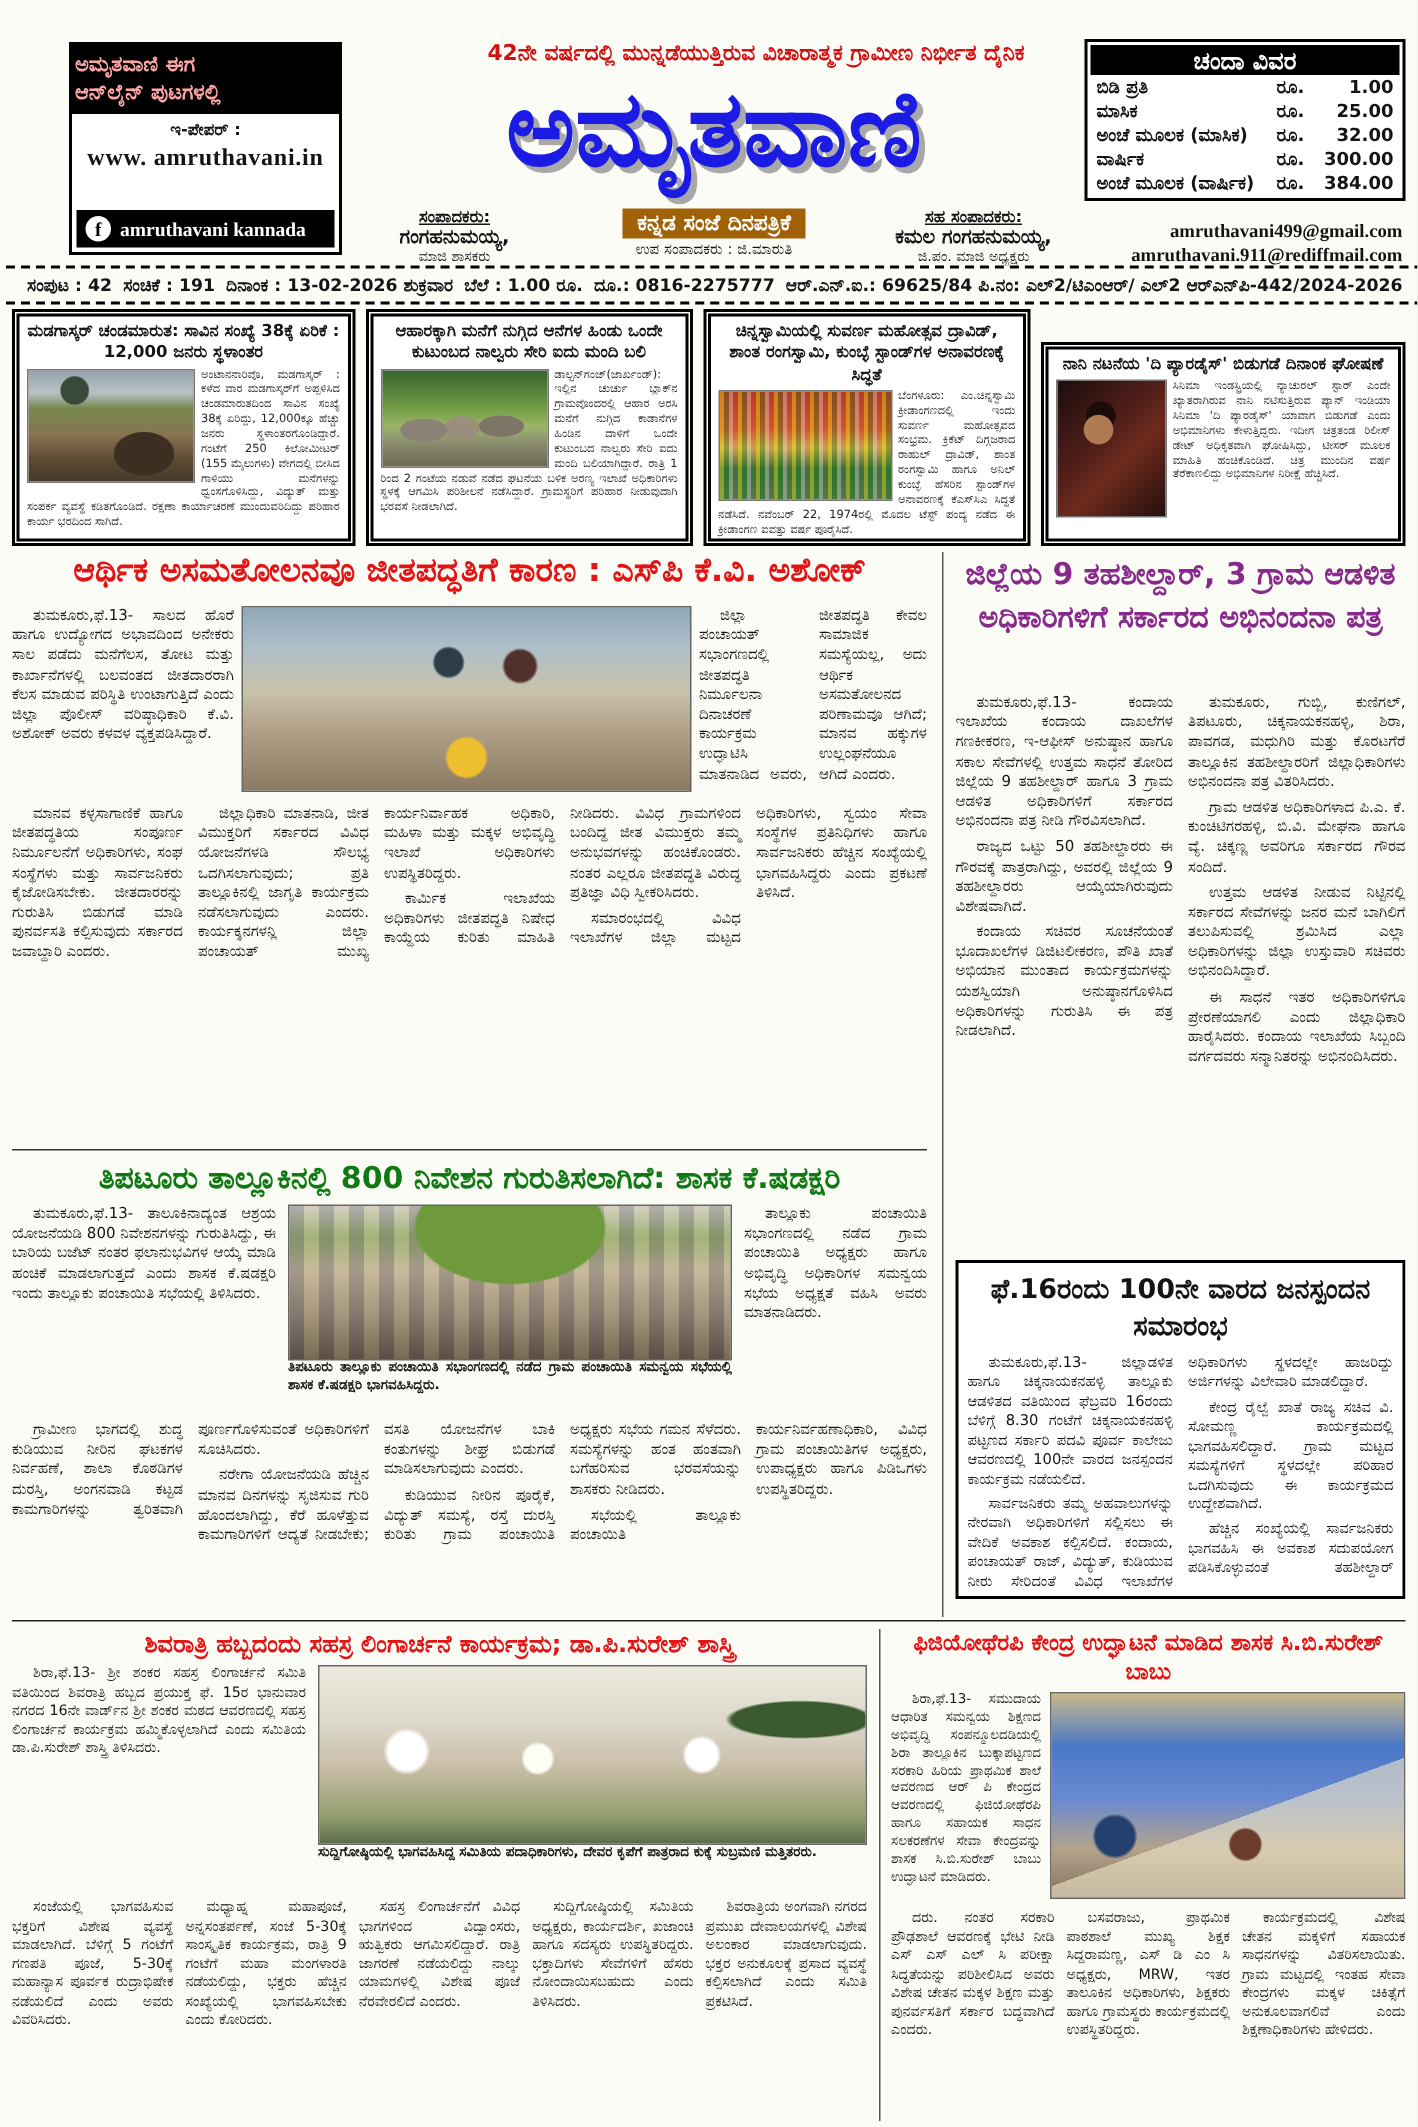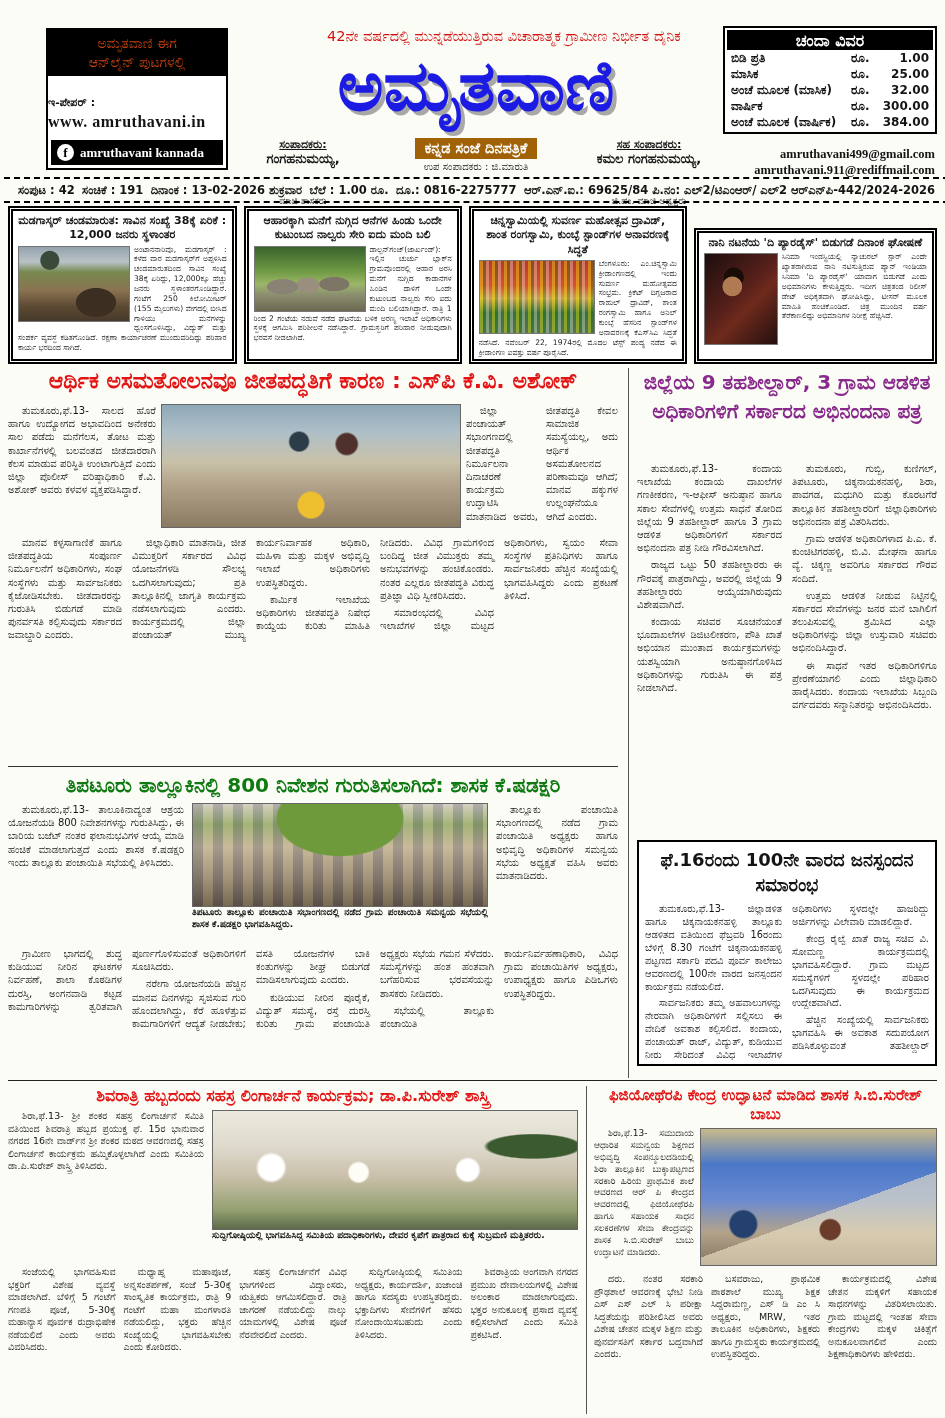--- a/index.html
+++ b/index.html
@@ -5,41 +5,41 @@
   * { box-sizing: border-box; margin: 0; padding: 0; }
   html,body { background:#e8e8e8; }
   .page {
     position: relative; width: 945px; height: 1418px; margin: 0 auto;
     background: #fcfcf7; color:#141414; overflow: hidden;
     font-family: "DejaVu Sans", sans-serif;
   }
   
   .left-box { position:absolute; left:46px; top:28px; width:182px; height:142px;
     border:2px solid #000; background:#fff; display:flex; flex-direction:column; }
-  .lb-black { background:#000; color:#c2410c; text-align:center; font-weight:normal;
+  .lb-black { background:#000; color:#fca5a5; text-align:left; font-weight:bold;
     font-size:14px; line-height:1.35; padding:4px 2px; }
-  .lb-mid { flex:1; text-align:left; padding-top:20px; }
+  .lb-mid { flex:1; text-align:center; padding-top:4px; }
   .lb-epaper { font-size:11px; font-weight:bold; }
   .lb-url { font-family:"Liberation Serif", serif; font-weight:bold; font-size:16px; margin-top:4px; letter-spacing:.5px; }
   .lb-fb { background:#000; color:#fff; display:flex; align-items:center; gap:6px;
     padding:4px 6px; margin:0 3px 3px; font-weight:bold; font-size:13px;
     font-family:"Liberation Serif", serif; }
   .fb-circle { width:17px; height:17px; border-radius:50%; background:#fff; color:#000;
     font-family:"Liberation Serif", serif; font-weight:bold; text-align:center; line-height:17px; font-size:13px; flex:0 0 auto; }
   .tagline { position:absolute; left:228px; top:28px; width:552px; text-align:center;
-    color:#d21212; font-weight:normal; font-size:14.5px; }
+    color:#d21212; font-weight:bold; font-size:14.5px; }
   .paper-title { position:absolute; left:228px; top:46px; width:496px; height:92px;
     text-align:center; font-size:70px; font-weight:900; color:#1b1be4;
     line-height:1.15; text-shadow:4px 4px 0 #a8a8a8; white-space:nowrap; overflow:hidden; }
   .editors { position:absolute; left:228px; top:138px; width:496px; height:40px;
     display:flex; justify-content:space-between; align-items:flex-start; }
   .ed-block { text-align:center; overflow:hidden; }
   .ed-label { font-size:11px; font-weight:bold; text-decoration:underline; }
   .ed-name { font-size:13px; font-weight:bold; }
-  .ed-note { font-size:9.5px;margin-top:28px; }
+  .ed-note { font-size:9.5px; }
   .paper-type-box { background:#a16207; color:#fff; font-weight:bold; font-size:14.5px;
     padding:2px 10px; display:inline-block; }
   .sub-ed { font-size:10px; margin-top:2px;text-align:center; }
   .sub-box { position:absolute; left:723px; top:26px; width:214px; border:2px solid #000; background:#fff; padding:2px; }
   .sub-title { background:#000; color:#fff; text-align:center; font-weight:bold; font-size:16px; padding:1px 0 0; }
   .sub-row { display:flex; font-size:12px; font-weight:bold; padding:1px 4px; }
   .sub-label { flex:1; }
   .sub-cur { width:28px; }
   .sub-val { width:50px; text-align:right; }
   .emails { position:absolute; right:10px; top:146px; text-align:right; font-weight:bold;
@@ -259,21 +259,21 @@
           <div class="a1-c1 btxt">
               <p>ತುಮಕೂರು,ಫೆ.13- ಸಾಲದ ಹೊರೆ ಹಾಗೂ ಉದ್ಯೋಗದ ಅಭಾವದಿಂದ ಅನೇಕರು ಸಾಲ ಪಡೆದು ಮನೆಗೆಲಸ, ತೋಟ ಮತ್ತು ಕಾರ್ಖಾನೆಗಳಲ್ಲಿ ಬಲವಂತದ ಜೀತದಾರರಾಗಿ ಕೆಲಸ ಮಾಡುವ ಪರಿಸ್ಥಿತಿ ಉಂಟಾಗುತ್ತಿದೆ ಎಂದು ಜಿಲ್ಲಾ ಪೊಲೀಸ್ ವರಿಷ್ಠಾಧಿಕಾರಿ ಕೆ.ವಿ. ಅಶೋಕ್ ಅವರು ಕಳವಳ ವ್ಯಕ್ತಪಡಿಸಿದ್ದಾರೆ.</p>
             </div>
           <div class="ph-lamp-event photo-frame"></div>
           <div class="a1-right btxt">
               <p>ಜಿಲ್ಲಾ ಪಂಚಾಯತ್ ಸಭಾಂಗಣದಲ್ಲಿ ಜೀತಪದ್ಧತಿ ನಿರ್ಮೂಲನಾ ದಿನಾಚರಣೆ ಕಾರ್ಯಕ್ರಮ ಉದ್ಘಾಟಿಸಿ ಮಾತನಾಡಿದ ಅವರು, ಜೀತಪದ್ಧತಿ ಕೇವಲ ಸಾಮಾಜಿಕ ಸಮಸ್ಯೆಯಲ್ಲ, ಅದು ಆರ್ಥಿಕ ಅಸಮತೋಲನದ ಪರಿಣಾಮವೂ ಆಗಿದೆ; ಮಾನವ ಹಕ್ಕುಗಳ ಉಲ್ಲಂಘನೆಯೂ ಆಗಿದೆ ಎಂದರು.</p>
             </div>
         </div>
         <div class="a1-bottom btxt">
             <p>ಮಾನವ ಕಳ್ಳಸಾಗಾಣಿಕೆ ಹಾಗೂ ಜೀತಪದ್ಧತಿಯ ಸಂಪೂರ್ಣ ನಿರ್ಮೂಲನೆಗೆ ಅಧಿಕಾರಿಗಳು, ಸಂಘ ಸಂಸ್ಥೆಗಳು ಮತ್ತು ಸಾರ್ವಜನಿಕರು ಕೈಜೋಡಿಸಬೇಕು. ಜೀತದಾರರನ್ನು ಗುರುತಿಸಿ ಬಿಡುಗಡೆ ಮಾಡಿ ಪುನರ್ವಸತಿ ಕಲ್ಪಿಸುವುದು ಸರ್ಕಾರದ ಜವಾಬ್ದಾರಿ ಎಂದರು.</p>
-            <p>ಜಿಲ್ಲಾಧಿಕಾರಿ ಮಾತನಾಡಿ, ಜೀತ ವಿಮುಕ್ತರಿಗೆ ಸರ್ಕಾರದ ವಿವಿಧ ಯೋಜನೆಗಳಡಿ ಸೌಲಭ್ಯ ಒದಗಿಸಲಾಗುವುದು; ಪ್ರತಿ ತಾಲ್ಲೂಕಿನಲ್ಲಿ ಜಾಗೃತಿ ಕಾರ್ಯಕ್ರಮ ನಡೆಸಲಾಗುವುದು ಎಂದರು. ಕಾರ್ಯಕ್ರಮದಲ್ಲಿ ಜಿಲ್ಲಾ ಪಂಚಾಯತ್ ಮುಖ್ಯ ಕಾರ್ಯನಿರ್ವಾಹಕ ಅಧಿಕಾರಿ, ಮಹಿಳಾ ಮತ್ತು ಮಕ್ಕಳ ಅಭಿವೃದ್ಧಿ ಇಲಾಖೆ ಅಧಿಕಾರಿಗಳು ಉಪಸ್ಥಿತರಿದ್ದರು.</p>
+            <p>ಜಿಲ್ಲಾಧಿಕಾರಿ ಮಾತನಾಡಿ, ಜೀತ ವಿಮುಕ್ತರಿಗೆ ಸರ್ಕಾರದ ವಿವಿಧ ಯೋಜನೆಗಳಡಿ ಸೌಲಭ್ಯ ಒದಗಿಸಲಾಗುವುದು; ಪ್ರತಿ ತಾಲ್ಲೂಕಿನಲ್ಲಿ ಜಾಗೃತಿ ಕಾರ್ಯಕ್ರಮ ನಡೆಸಲಾಗುವುದು ಎಂದರು. ಕಾರ್ಯಕ್ಶನಗಳನ್ಲಿ ಜಿಲ್ಲಾ ಪಂಚಾಯತ್ ಮುಖ್ಯ ಕಾರ್ಯನಿರ್ವಾಹಕ ಅಧಿಕಾರಿ, ಮಹಿಳಾ ಮತ್ತು ಮಕ್ಕಳ ಅಭಿವೃದ್ಧಿ ಇಲಾಖೆ ಅಧಿಕಾರಿಗಳು ಉಪಸ್ಥಿತರಿದ್ದರು.</p>
             <p>ಕಾರ್ಮಿಕ ಇಲಾಖೆಯ ಅಧಿಕಾರಿಗಳು ಜೀತಪದ್ಧತಿ ನಿಷೇಧ ಕಾಯ್ದೆಯ ಕುರಿತು ಮಾಹಿತಿ ನೀಡಿದರು. ವಿವಿಧ ಗ್ರಾಮಗಳಿಂದ ಬಂದಿದ್ದ ಜೀತ ವಿಮುಕ್ತರು ತಮ್ಮ ಅನುಭವಗಳನ್ನು ಹಂಚಿಕೊಂಡರು. ನಂತರ ಎಲ್ಲರೂ ಜೀತಪದ್ಧತಿ ವಿರುದ್ಧ ಪ್ರತಿಜ್ಞಾ ವಿಧಿ ಸ್ವೀಕರಿಸಿದರು.</p>
             <p>ಸಮಾರಂಭದಲ್ಲಿ ವಿವಿಧ ಇಲಾಖೆಗಳ ಜಿಲ್ಲಾ ಮಟ್ಟದ ಅಧಿಕಾರಿಗಳು, ಸ್ವಯಂ ಸೇವಾ ಸಂಸ್ಥೆಗಳ ಪ್ರತಿನಿಧಿಗಳು ಹಾಗೂ ಸಾರ್ವಜನಿಕರು ಹೆಚ್ಚಿನ ಸಂಖ್ಯೆಯಲ್ಲಿ ಭಾಗವಹಿಸಿದ್ದರು ಎಂದು ಪ್ರಕಟಣೆ ತಿಳಿಸಿದೆ.</p>
           </div>
       </div>
 
       <div class="a3">
         <div class="a3-head">ತಿಪಟೂರು ತಾಲ್ಲೂಕಿನಲ್ಲಿ 800 ನಿವೇಶನ ಗುರುತಿಸಲಾಗಿದೆ: ಶಾಸಕ ಕೆ.ಷಡಕ್ಷರಿ</div>
         <div class="a3-main">
           <div class="a3-c1 btxt">
               <p>ತುಮಕೂರು,ಫೆ.13- ತಾಲೂಕಿನಾದ್ಯಂತ ಆಶ್ರಯ ಯೋಜನೆಯಡಿ 800 ನಿವೇಶನಗಳನ್ನು ಗುರುತಿಸಿದ್ದು, ಈ ಬಾರಿಯ ಬಜೆಟ್ ನಂತರ ಫಲಾನುಭವಿಗಳ ಆಯ್ಕೆ ಮಾಡಿ ಹಂಚಿಕೆ ಮಾಡಲಾಗುತ್ತದೆ ಎಂದು ಶಾಸಕ ಕೆ.ಷಡಕ್ಷರಿ ಇಂದು ತಾಲ್ಲೂಕು ಪಂಚಾಯಿತಿ ಸಭೆಯಲ್ಲಿ ತಿಳಿಸಿದರು.</p>

